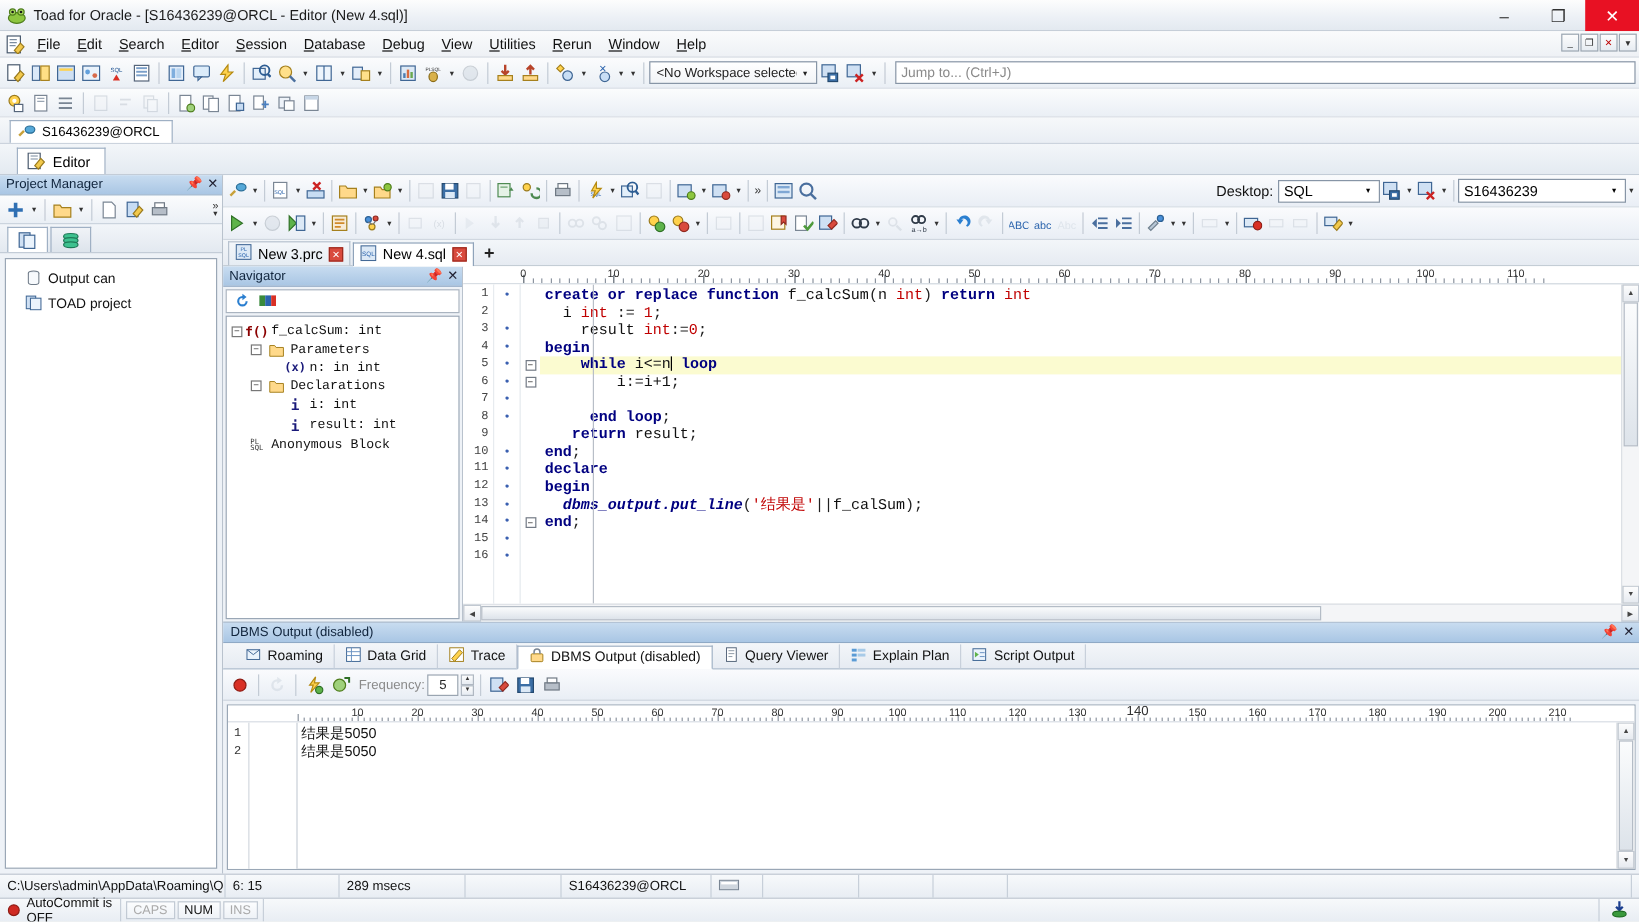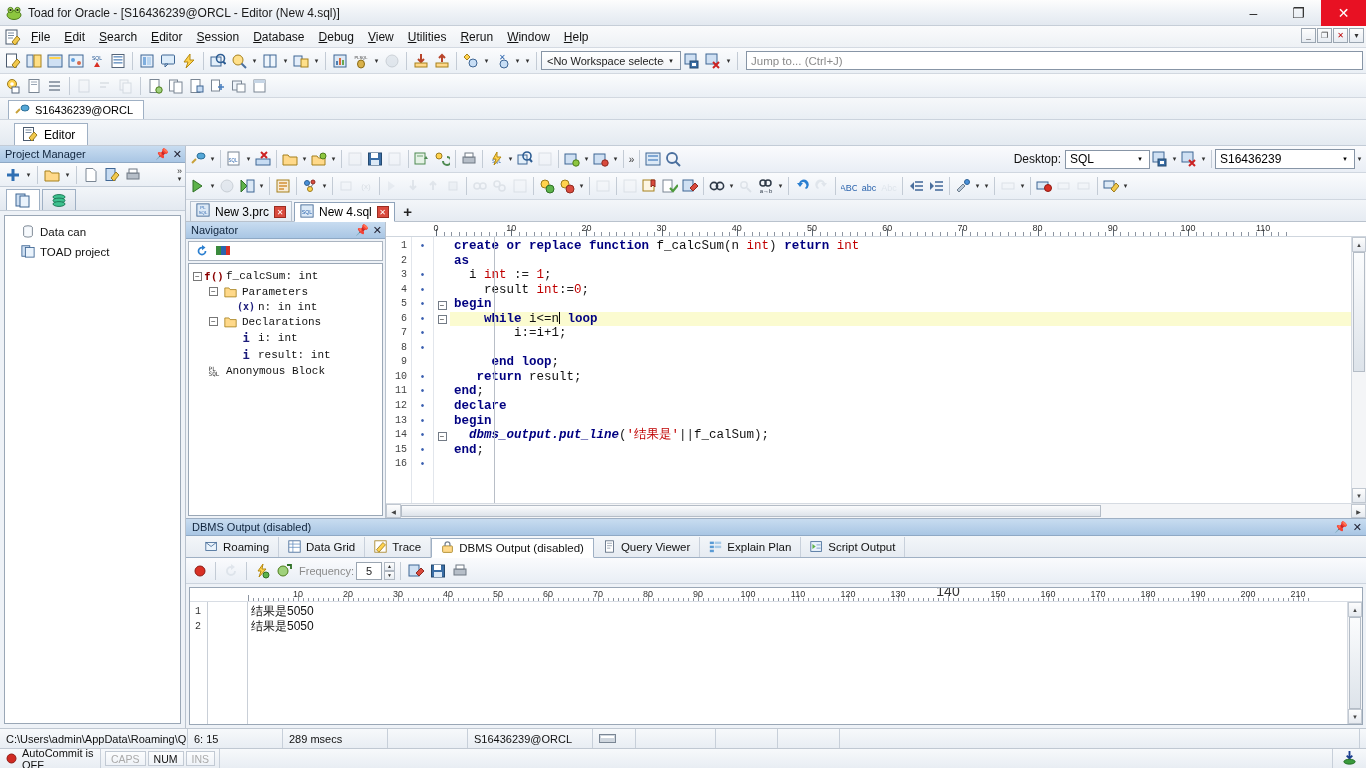--- a/index.html
+++ b/index.html
@@ -574,21 +574,21 @@
               <ellipse cx="8" cy="11" rx="6" ry="2.4" fill="#3ec18f" stroke="#1d7a57"></ellipse>
             </svg>
         </div>
       </div>
       <div class="pm-tree" id="pm-tree">
           <div class="tnode">
             <span><svg width="14" height="14" viewBox="0 0 16 16">
                 <ellipse cx="8" cy="4" rx="5" ry="2" fill="#eef3f8" stroke="#6f7b88"></ellipse>
                 <path d="M3 4 v9 a5 2 0 0 0 10 0 V4" fill="#f7fafd" stroke="#6f7b88"></path>
               </svg></span>
-            <span>Data can</span>
+            <span>Output can</span>
           </div>
           <div class="tnode">
             <span><svg width="14" height="14" viewBox="0 0 16 16">
                 <rect x="1" y="2" width="9" height="12" fill="#cfe0f3" stroke="#3f6694"></rect>
                 <rect x="5" y="4" width="10" height="11" fill="#eaf3fc" stroke="#3f6694"></rect>
               </svg></span>
             <span>TOAD project</span>
           </div>
         </div>
     </div>
@@ -1273,21 +1273,20 @@
                 <div class="fold"></div>
                 <div class="fold"></div>
                 <div class="fold"></div>
                 <div class="fold"><span class="fbox">−</span></div>
                 <div class="fold"></div>
                 <div class="fold"></div>
               </div>
             <div class="codelines" id="codelines">
               <div class="vline" style="left:44px;"></div>
             <div class="ln"><span class="kw">create or replace function </span><span class="idf">f_calcSum</span><span class="punct">(</span><span class="idf">n </span><span class="typ">int</span><span class="punct">) </span><span class="kw">return </span><span class="typ">int</span></div>
-                <div class="ln"><span class="kw">as</span></div>
                 <div class="ln"><span class="idf">  i </span><span class="typ">int</span><span class="punct"> := </span><span class="typ">1</span><span class="punct">;</span></div>
                 <div class="ln"><span class="idf">    result </span><span class="typ">int</span><span class="punct">:=</span><span class="typ">0</span><span class="punct">;</span></div>
                 <div class="ln"><span class="kw">begin</span></div>
                 <div class="ln hl"><span class="kw">    while </span><span class="idf">i&lt;=n</span><span class="caret-bar"></span><span class="kw"> loop</span></div>
                 <div class="ln"><span class="idf">        i</span><span class="punct">:=</span><span class="idf">i+1</span><span class="punct">;</span></div>
                 <div class="ln"><span class="idf"></span></div>
                 <div class="ln"><span class="kw">     end loop</span><span class="punct">;</span></div>
                 <div class="ln"><span class="kw">   return </span><span class="idf">result</span><span class="punct">;</span></div>
                 <div class="ln"><span class="kw">end</span><span class="punct">;</span></div>
                 <div class="ln"><span class="kw">declare</span></div>
@@ -1582,21 +1581,21 @@
               <div class="tick" style="position: absolute; bottom: 0px; width: 1px; height: 3px; background: rgb(140, 148, 160); left: 713px;"></div>
               <div class="tick" style="position: absolute; bottom: 0px; width: 1px; height: 3px; background: rgb(140, 148, 160); left: 718px;"></div>
               <div class="tick" style="position: absolute; bottom: 0px; width: 1px; height: 3px; background: rgb(140, 148, 160); left: 723px;"></div>
               <div class="tick" style="position: absolute; bottom: 0px; width: 1px; height: 3px; background: rgb(140, 148, 160); left: 728px;"></div>
               <div class="tick" style="position: absolute; bottom: 0px; width: 1px; height: 3px; background: rgb(140, 148, 160); left: 733px;"></div>
               <div class="tick" style="position: absolute; bottom: 0px; width: 1px; height: 3px; background: rgb(140, 148, 160); left: 738px;"></div>
               <div class="tick" style="position: absolute; bottom: 0px; width: 1px; height: 3px; background: rgb(140, 148, 160); left: 743px;"></div>
               <div class="tick" style="position: absolute; bottom: 0px; width: 1px; height: 3px; background: rgb(140, 148, 160); left: 748px;"></div>
               <div class="tick" style="position: absolute; bottom: 0px; width: 1px; height: 3px; background: rgb(140, 148, 160); left: 753px;"></div>
               <div class="tick maj" style="position: absolute; bottom: 0px; width: 1px; height: 6px; background: rgb(140, 148, 160); left: 758px;"></div>
-              <div class="lab" style="position: absolute; bottom: 2px; font-size: 14px; color: rgb(51, 51, 51); transform: translateX(-50%); left: 758px;">140</div>
+              <div class="lab" style="position: absolute; bottom: 2px; font-size: 11px; color: rgb(51, 51, 51); transform: translateX(-50%); left: 758px;">140</div>
               <div class="tick" style="position: absolute; bottom: 0px; width: 1px; height: 3px; background: rgb(140, 148, 160); left: 763px;"></div>
               <div class="tick" style="position: absolute; bottom: 0px; width: 1px; height: 3px; background: rgb(140, 148, 160); left: 768px;"></div>
               <div class="tick" style="position: absolute; bottom: 0px; width: 1px; height: 3px; background: rgb(140, 148, 160); left: 773px;"></div>
               <div class="tick" style="position: absolute; bottom: 0px; width: 1px; height: 3px; background: rgb(140, 148, 160); left: 778px;"></div>
               <div class="tick" style="position: absolute; bottom: 0px; width: 1px; height: 3px; background: rgb(140, 148, 160); left: 783px;"></div>
               <div class="tick" style="position: absolute; bottom: 0px; width: 1px; height: 3px; background: rgb(140, 148, 160); left: 788px;"></div>
               <div class="tick" style="position: absolute; bottom: 0px; width: 1px; height: 3px; background: rgb(140, 148, 160); left: 793px;"></div>
               <div class="tick" style="position: absolute; bottom: 0px; width: 1px; height: 3px; background: rgb(140, 148, 160); left: 798px;"></div>
               <div class="tick" style="position: absolute; bottom: 0px; width: 1px; height: 3px; background: rgb(140, 148, 160); left: 803px;"></div>
               <div class="tick maj" style="position: absolute; bottom: 0px; width: 1px; height: 6px; background: rgb(140, 148, 160); left: 808px;"></div>

